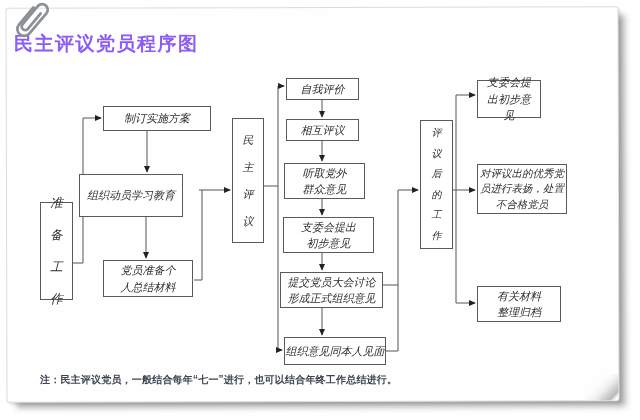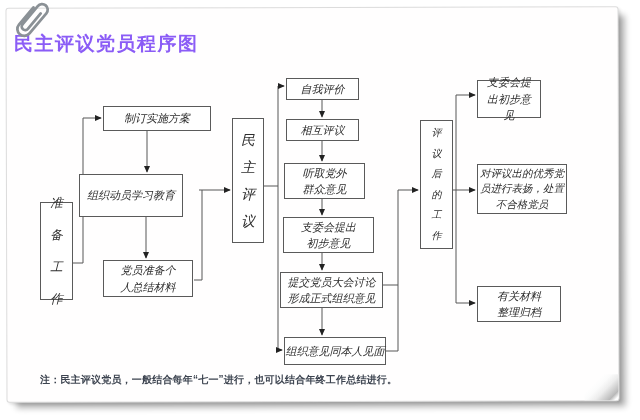--- a/index.html
+++ b/index.html
@@ -31,21 +31,21 @@
     position:absolute;box-sizing:border-box;
     border:1px solid #5a5a5a;background:#ffffff;color:#2d2d2d;
     display:flex;align-items:center;justify-content:center;
     text-align:center;font-size:11px;line-height:1.5;
   }
   .box span{word-break:break-all;display:block;font-style:italic;}
   .nowrap{white-space:nowrap;}
   .vbox span{width:1.2em;text-align:center;word-break:break-all;}
   .v-prepare{font-size:12.5px;}
   .v-prepare span{line-height:32px;}
-  .v-review{font-size:14px;}
+  .v-review{font-size:11px;}
   .v-review span{line-height:27px;}
   .v-after{font-size:10px;}
   .v-after span{line-height:20.5px;}
   .small{font-size:10.5px;line-height:1.48;}
   .footnote{
     position:absolute;left:40px;top:373px;width:565px;
     font-size:10px;font-weight:600;color:#3d4450;letter-spacing:0.2px;
   }
   .paperclip{position:absolute;left:16px;top:-5px;transform:rotate(40deg);transform-origin:center;}
 </style>

